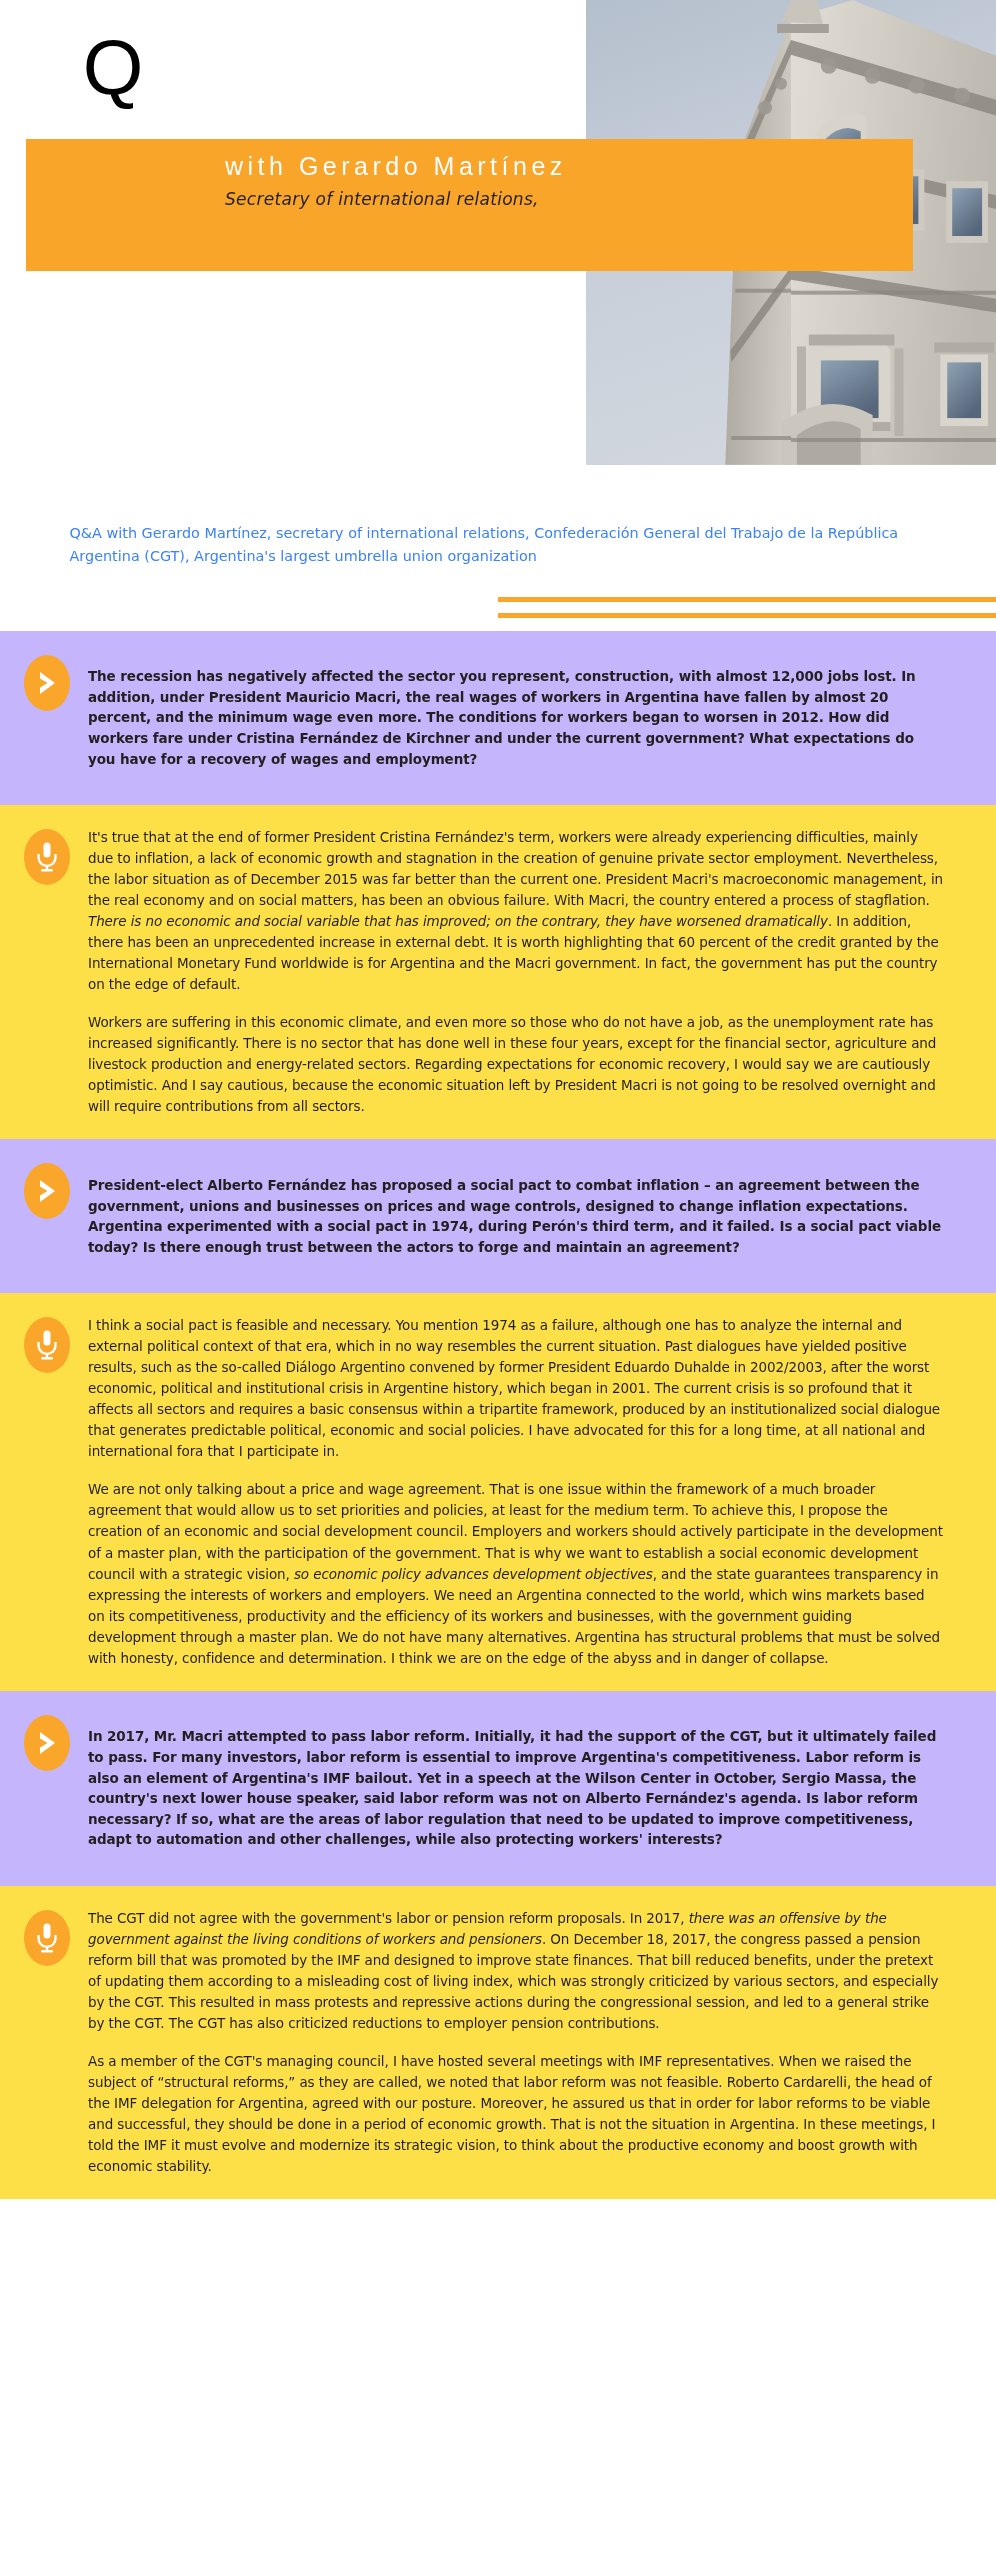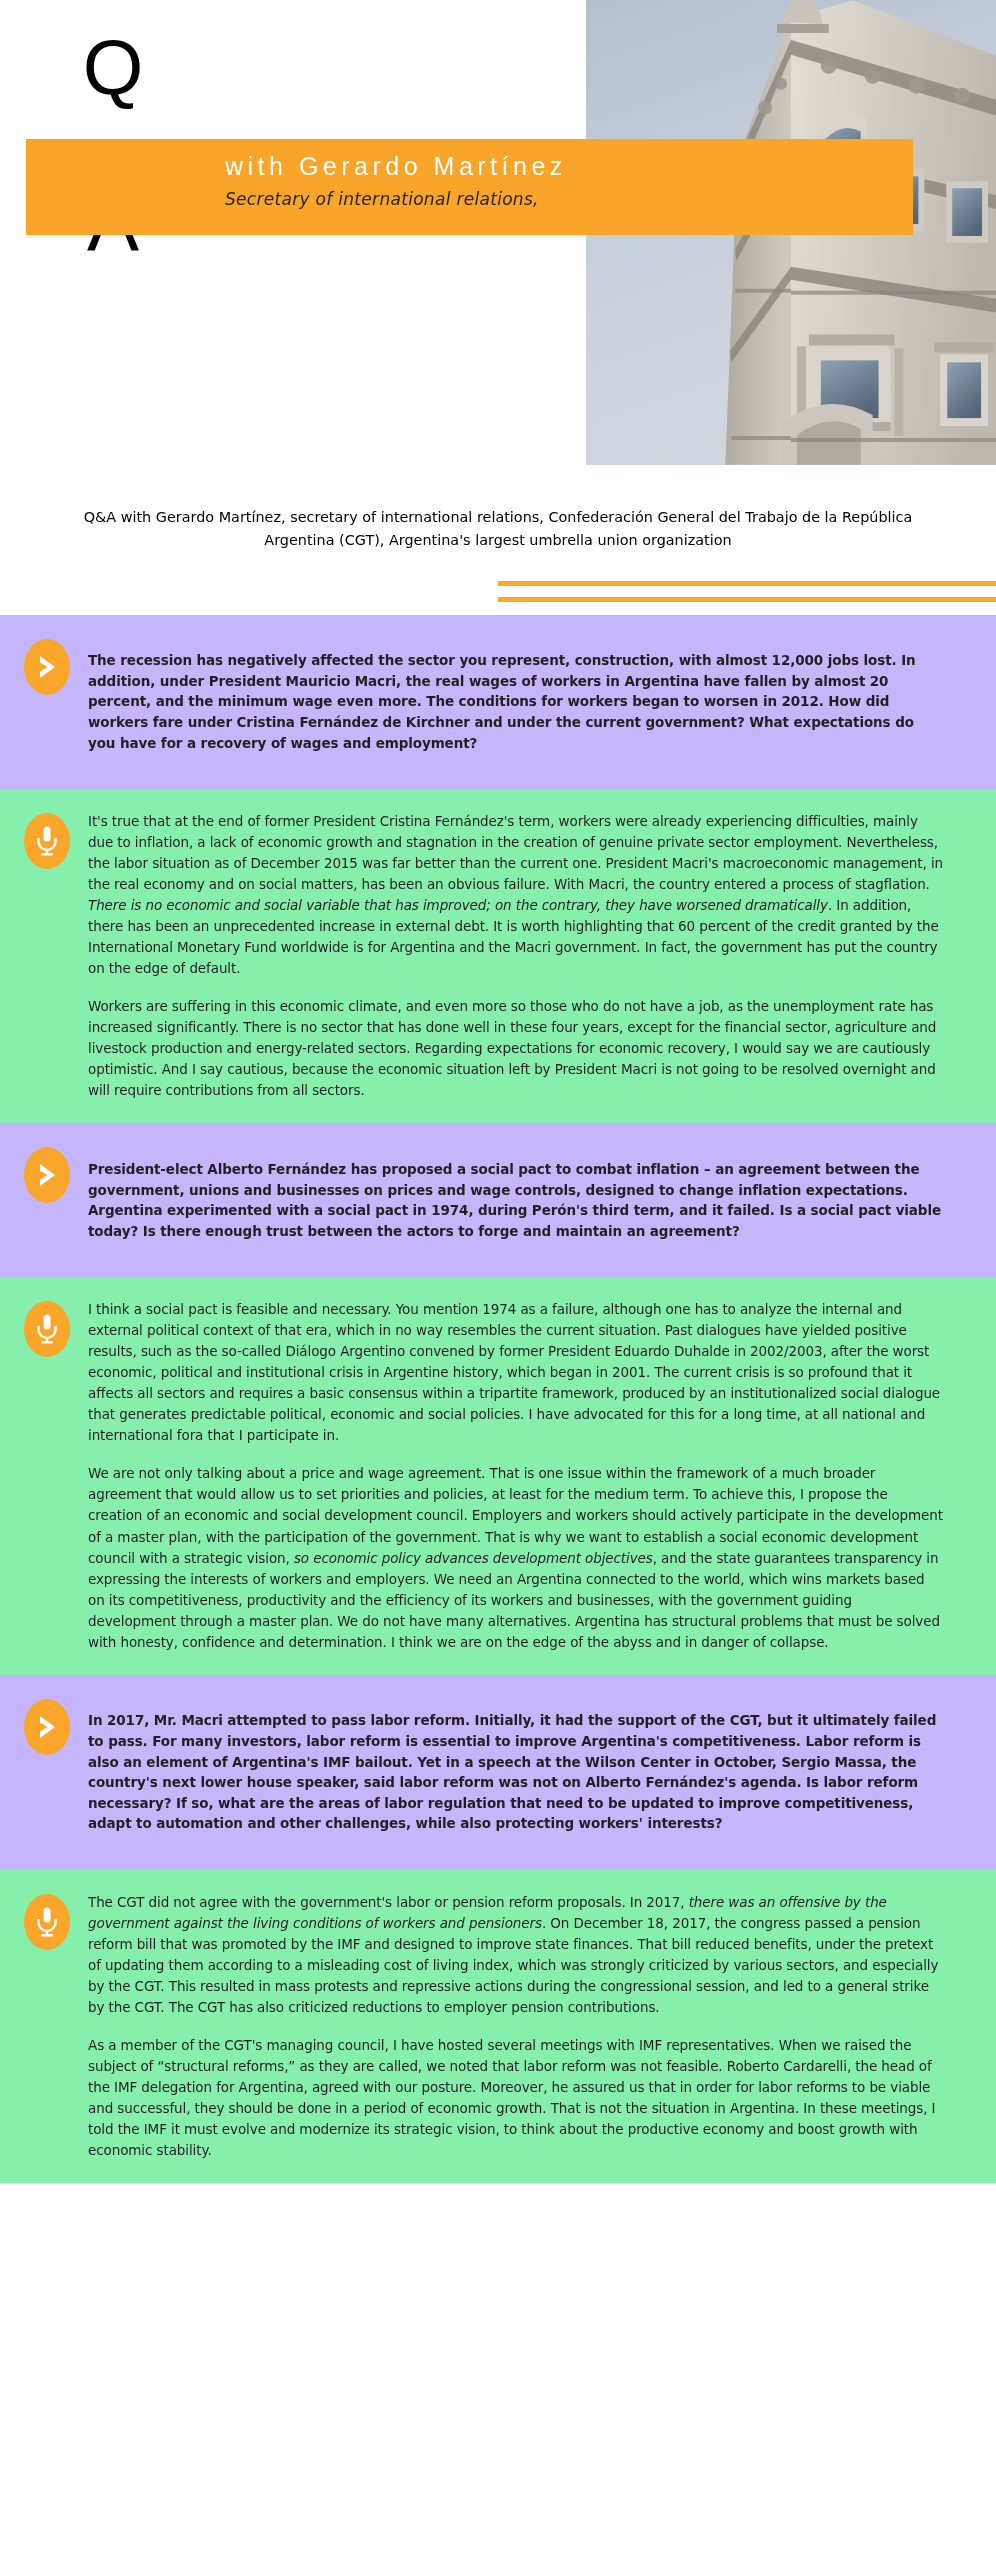--- a/index.html
+++ b/index.html
@@ -62,21 +62,21 @@
   .qa-letter.q { top: 28px; }
   .qa-letter.amp { top: 128px; font-weight: 700; }
   .qa-letter.a { top: 185px; }
 
   
   .header-band {
     position: absolute;
     left: 26px;
     top: 139px;
     width: 887px;
-    height: 96px;
+    height: 132px;
     background: #F79D1E;
   }
   .header-band .band-overlay {
     position: absolute;
     inset: 0;
     background: #F9A62B;
     opacity: 0.96;
   }
   .band-text {
     position: absolute;
@@ -99,27 +99,26 @@
     font-size: 17px;
     font-weight: 400;
     color: #231f20;
     line-height: 1.42;
     letter-spacing: 0.3px;
   }
   .band-sub .it { font-style: italic; }
 
   
   .caption {
-    margin: 28px auto 0;
+    margin: 44px auto 0;
     width: 857px;
-    text-align: center;
     font-family: "DejaVu Sans", sans-serif;
     font-size: 14.4px;
     line-height: 1.62;
-    color: #000000;
+    color: #3b82f6;
   }
 
   
   .rule-wrap {
     position: relative;
     height: 44px;
     margin-top: 18px;
   }
   .rule {
     position: absolute;
@@ -134,21 +133,21 @@
   
   .qa-list { width: 996px; }
 
   .block {
     display: flex;
     align-items: flex-start;
     box-sizing: border-box;
     padding: 22px 52px 22px 24px;
   }
   .block.q-block { background: #c4b5fd; }
-  .block.a-block { background: #86efac; }
+  .block.a-block { background: #fde047; }
 
   .icon-col {
     flex: 0 0 60px;
     padding-top: 2px;
   }
   .badge {
     width: 46px;
     height: 56px;
     border-radius: 50% / 50%;
     background: #F9A62B;

